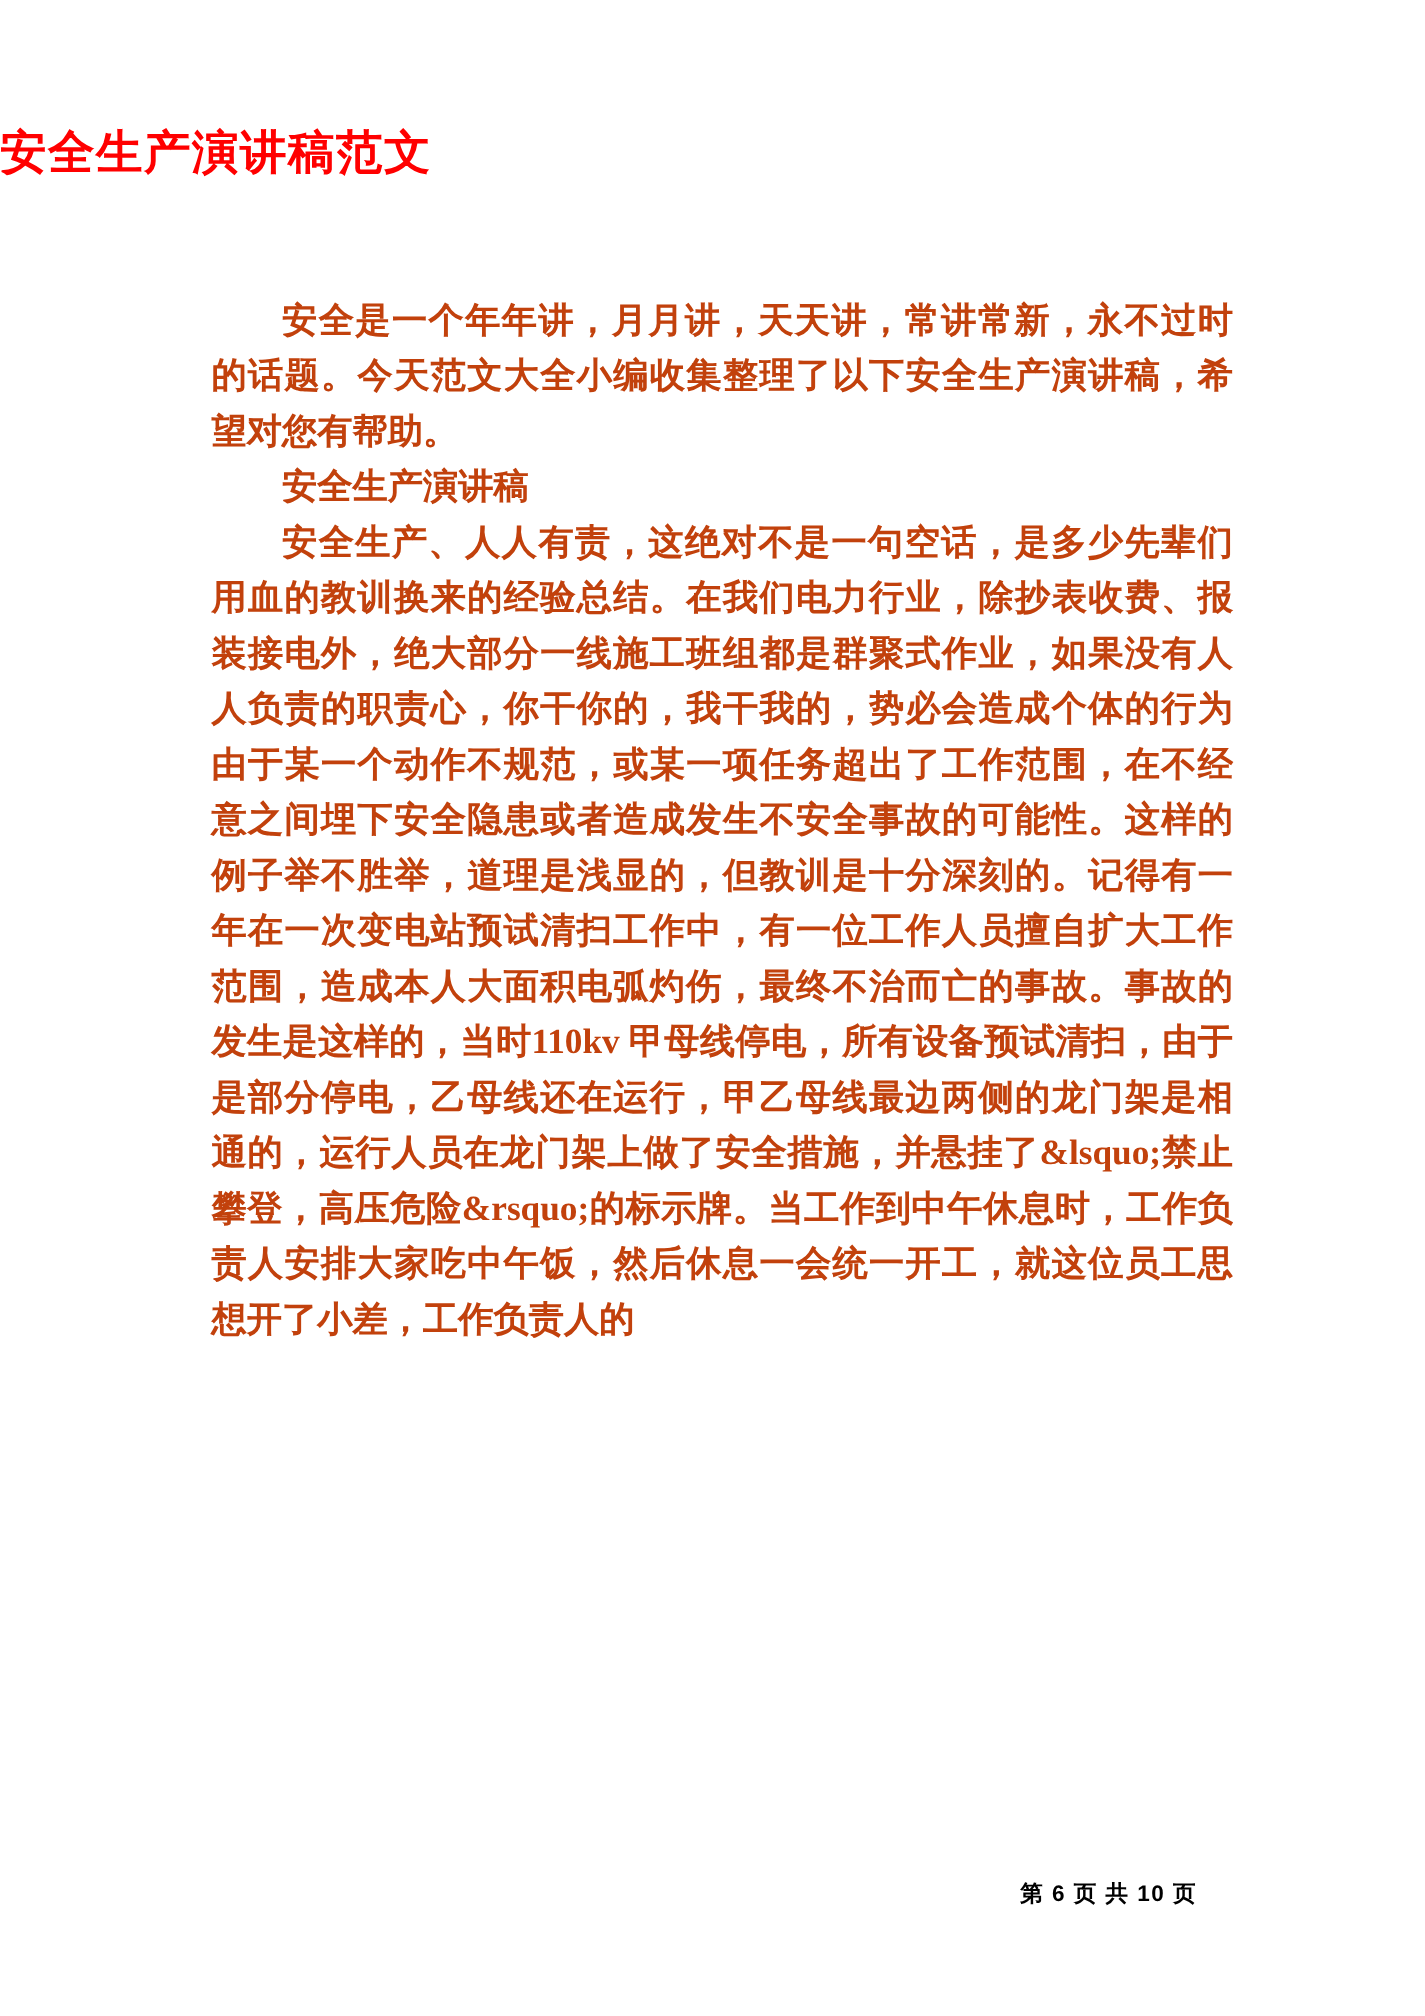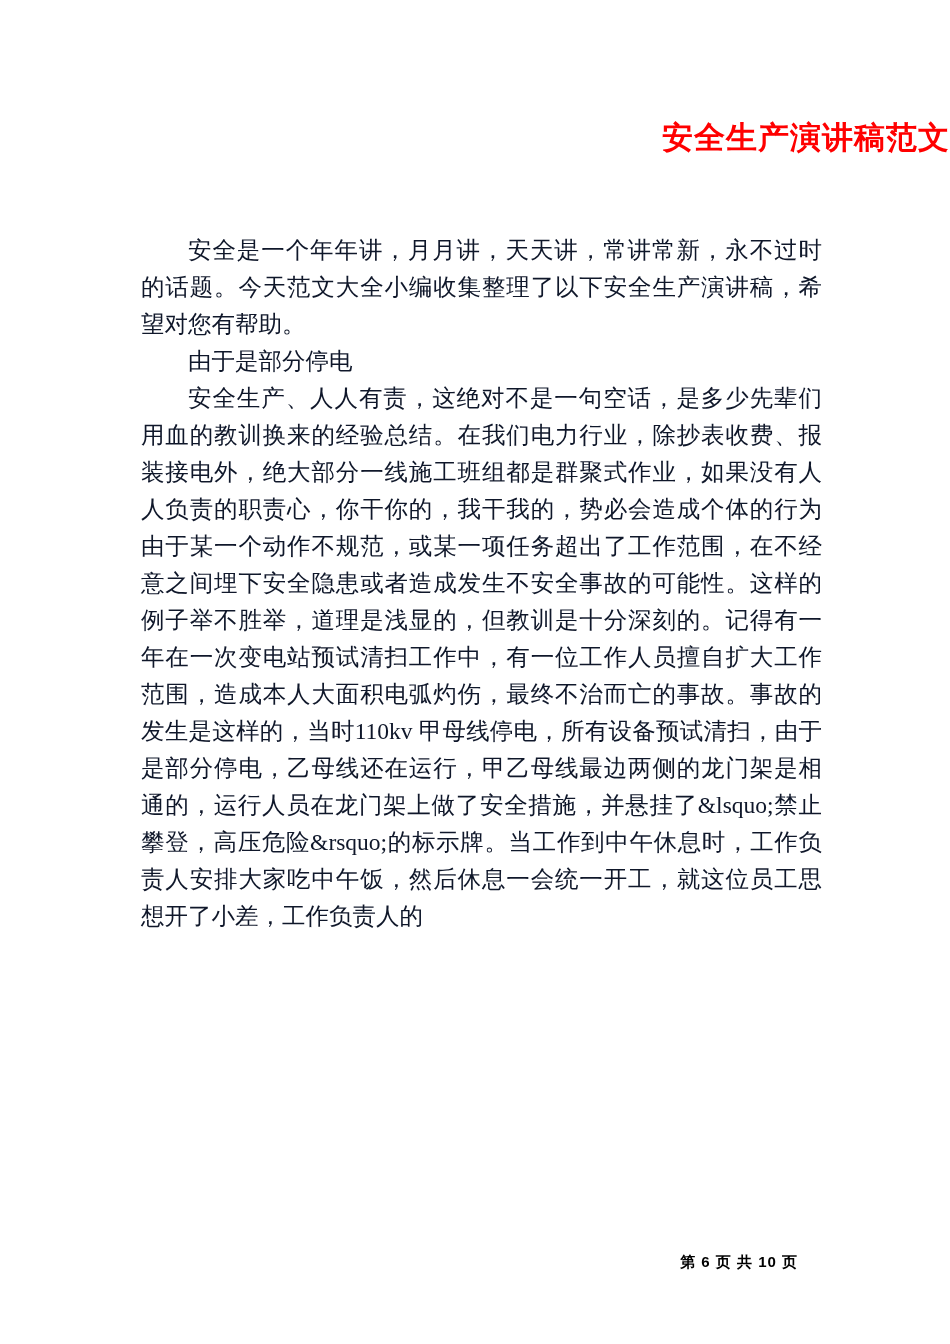--- a/index.html
+++ b/index.html
@@ -12,40 +12,41 @@
     position: relative;
     width: 950px;
     height: 1344px;
     margin: 0 auto;
     background: #ffffff;
     overflow: hidden;
     font-family: "Liberation Serif", "DejaVu Serif", serif;
   }
   .doc-title {
     margin: 0;
-    padding-top: 116px;
-    text-align: right;
+    padding-top: 80px;
+    text-align: left;
     font-size: 31px;
     line-height: 44px;
     font-weight: bold;
     color: #ff0000; 
     letter-spacing: 1px;
   }
   .doc-body {
     width: 681px;
     margin: 72px 0 0 141px;
   }
   .para {
     margin: 0;
     font-size: 23.5px;
     line-height: 37px;
-    color: #0f172a; 
+    color: #c2410c; 
     text-align: justify;
     text-indent: 2em;
     word-break: break-all;
+    font-weight: bold;
   }
   .page-footer {
     position: absolute;
     right: 152px;
     bottom: 72px;
     font-family: "Liberation Sans", "DejaVu Sans", sans-serif;
     font-size: 15px;
     font-weight: bold;
     color: #000000;
     letter-spacing: 1px;
@@ -53,19 +54,19 @@
 </style>
 </head>
 <body>
 
 <div class="page">
 
   <h1 class="doc-title">安全生产演讲稿范文</h1>
 
   <div class="doc-body">
     <p class="para">安全是一个年年讲，月月讲，天天讲，常讲常新，永不过时的话题。今天范文大全小编收集整理了以下安全生产演讲稿，希望对您有帮助。</p>
-    <p class="para">由于是部分停电</p>
+    <p class="para">安全生产演讲稿</p>
     <p class="para">安全生产、人人有责，这绝对不是一句空话，是多少先辈们用血的教训换来的经验总结。在我们电力行业，除抄表收费、报装接电外，绝大部分一线施工班组都是群聚式作业，如果没有人人负责的职责心，你干你的，我干我的，势必会造成个体的行为由于某一个动作不规范，或某一项任务超出了工作范围，在不经意之间埋下安全隐患或者造成发生不安全事故的可能性。这样的例子举不胜举，道理是浅显的，但教训是十分深刻的。记得有一年在一次变电站预试清扫工作中，有一位工作人员擅自扩大工作范围，造成本人大面积电弧灼伤，最终不治而亡的事故。事故的发生是这样的，当时110kv 甲母线停电，所有设备预试清扫，由于是部分停电，乙母线还在运行，甲乙母线最边两侧的龙门架是相通的，运行人员在龙门架上做了安全措施，并悬挂了&amp;lsquo;禁止攀登，高压危险&amp;rsquo;的标示牌。当工作到中午休息时，工作负责人安排大家吃中午饭，然后休息一会统一开工，就这位员工思想开了小差，工作负责人的</p>
   </div>
 
   <div class="page-footer">第 6 页 共 10 页</div>
 
 </div>
 
 </body></html>

